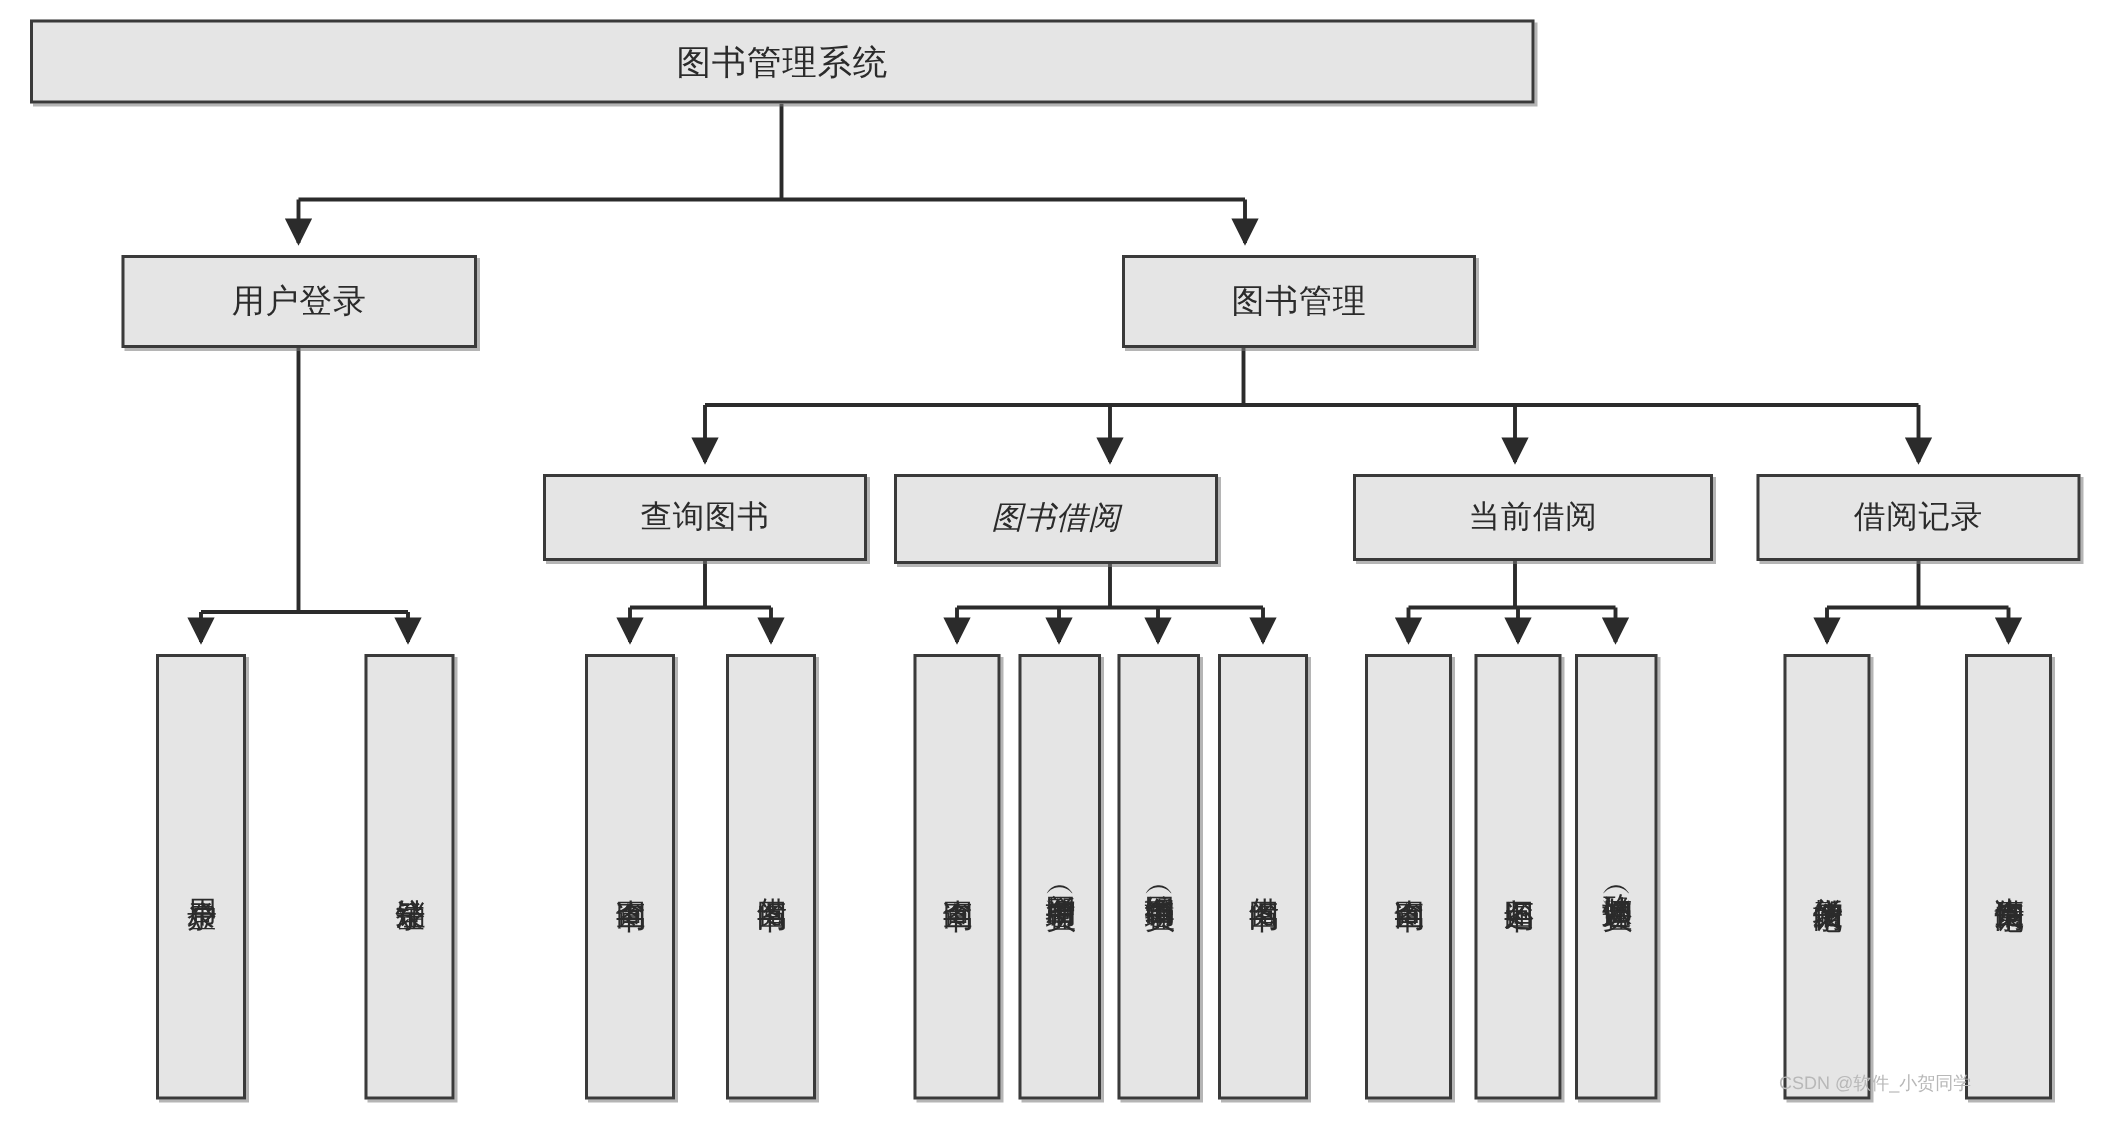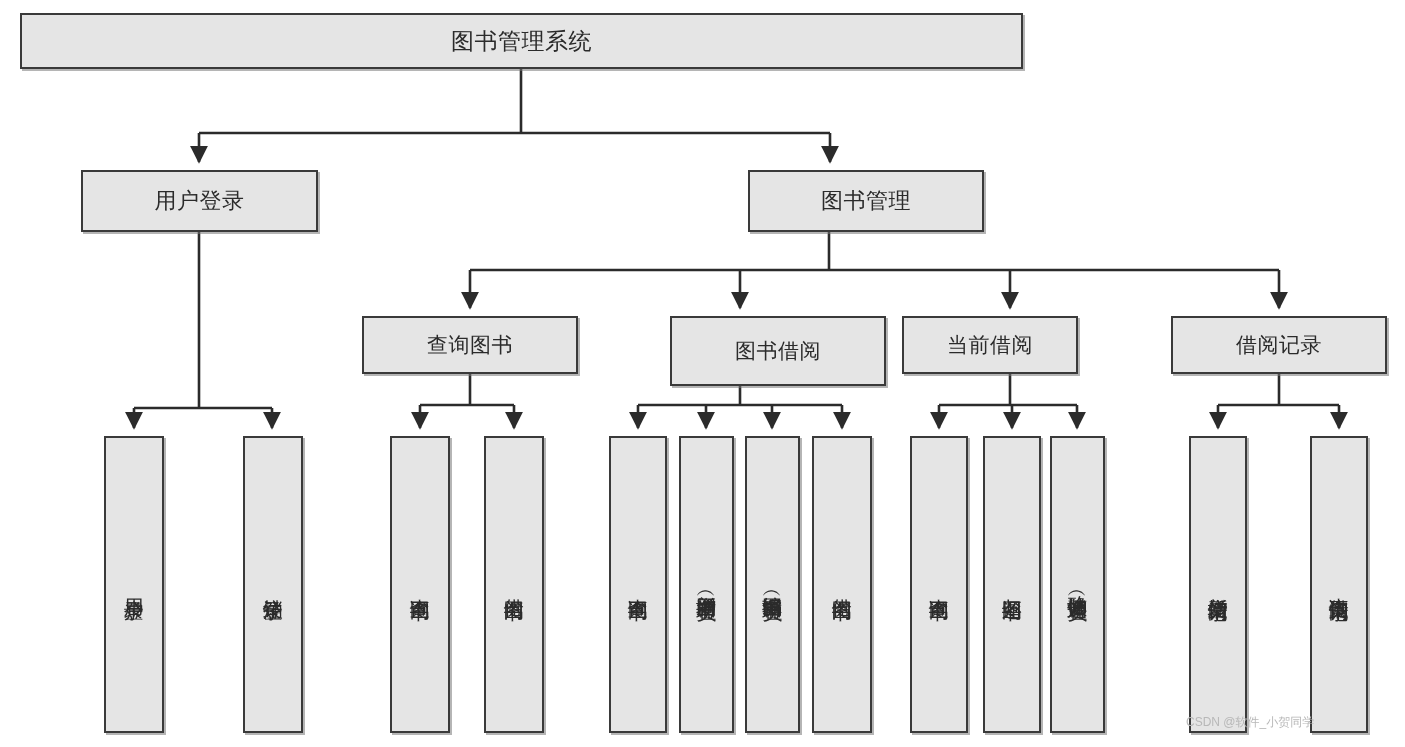--- a/index.html
+++ b/index.html
@@ -131,24 +131,24 @@
   <div class="node lvl2" style="left:81px; top:170px; width:237px; height:62px;">
     <span class="lbl">用户登录</span>
   </div>
   <div class="node lvl2" style="left:711px; top:170px; width:236px; height:62px;margin-left:37px;">
     <span class="lbl">图书管理</span>
   </div>
 
   <div class="node lvl3" style="left:362px; top:316px; width:216px; height:58px;">
     <span class="lbl">查询图书</span>
   </div>
-  <div class="node lvl3" style="left:670px; top:316px; width:216px; height:70px;">
+  <div class="node lvl3" style="left:596px; top:316px; width:216px; height:60px;font-style:italic;">
     <span class="lbl">图书借阅</span>
   </div>
-  <div class="node lvl3" style="left:902px; top:316px; width:176px; height:58px;">
+  <div class="node lvl3" style="left:902px; top:316px; width:240px; height:58px;">
     <span class="lbl">当前借阅</span>
   </div>
   <div class="node lvl3" style="left:1171px; top:316px; width:216px; height:58px;">
     <span class="lbl">借阅记录</span>
   </div>
 
   <div class="node leaf" style="left:104px; top:436px; width:60px; height:297px;">
     <span class="lbl">用户登录</span>
   </div>
   <div class="node leaf" style="left:243px; top:436px; width:60px; height:297px;">

